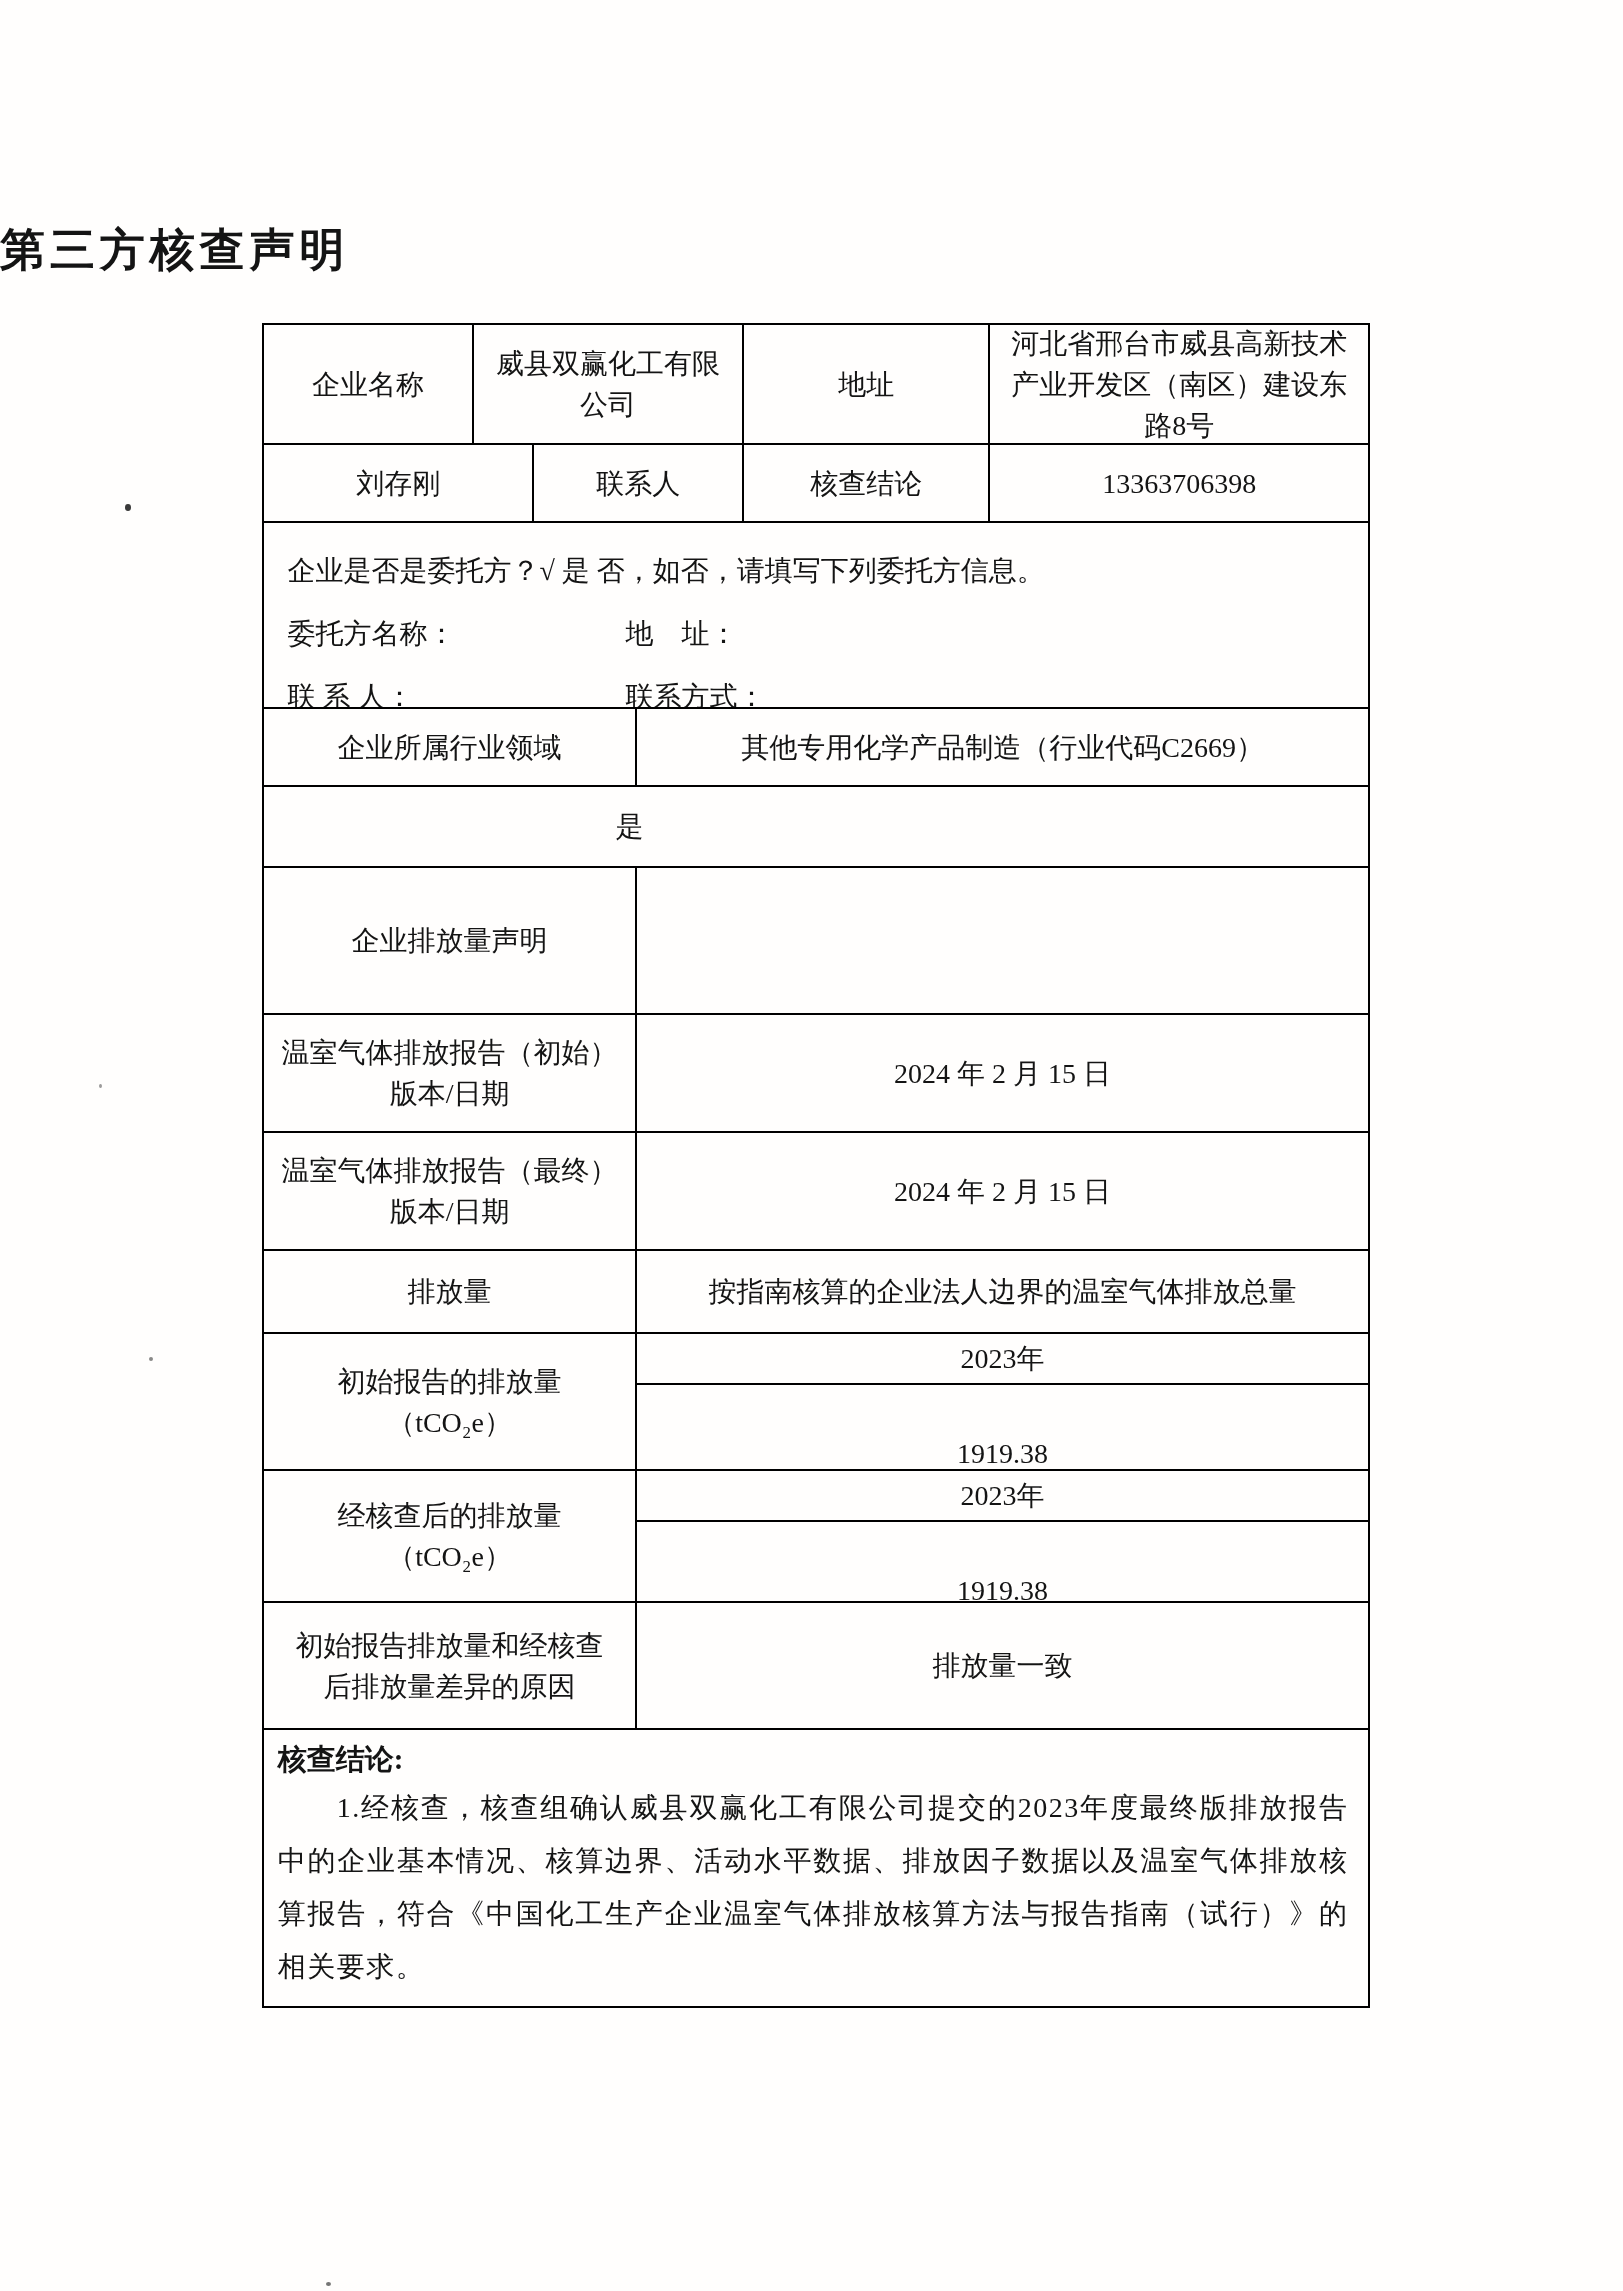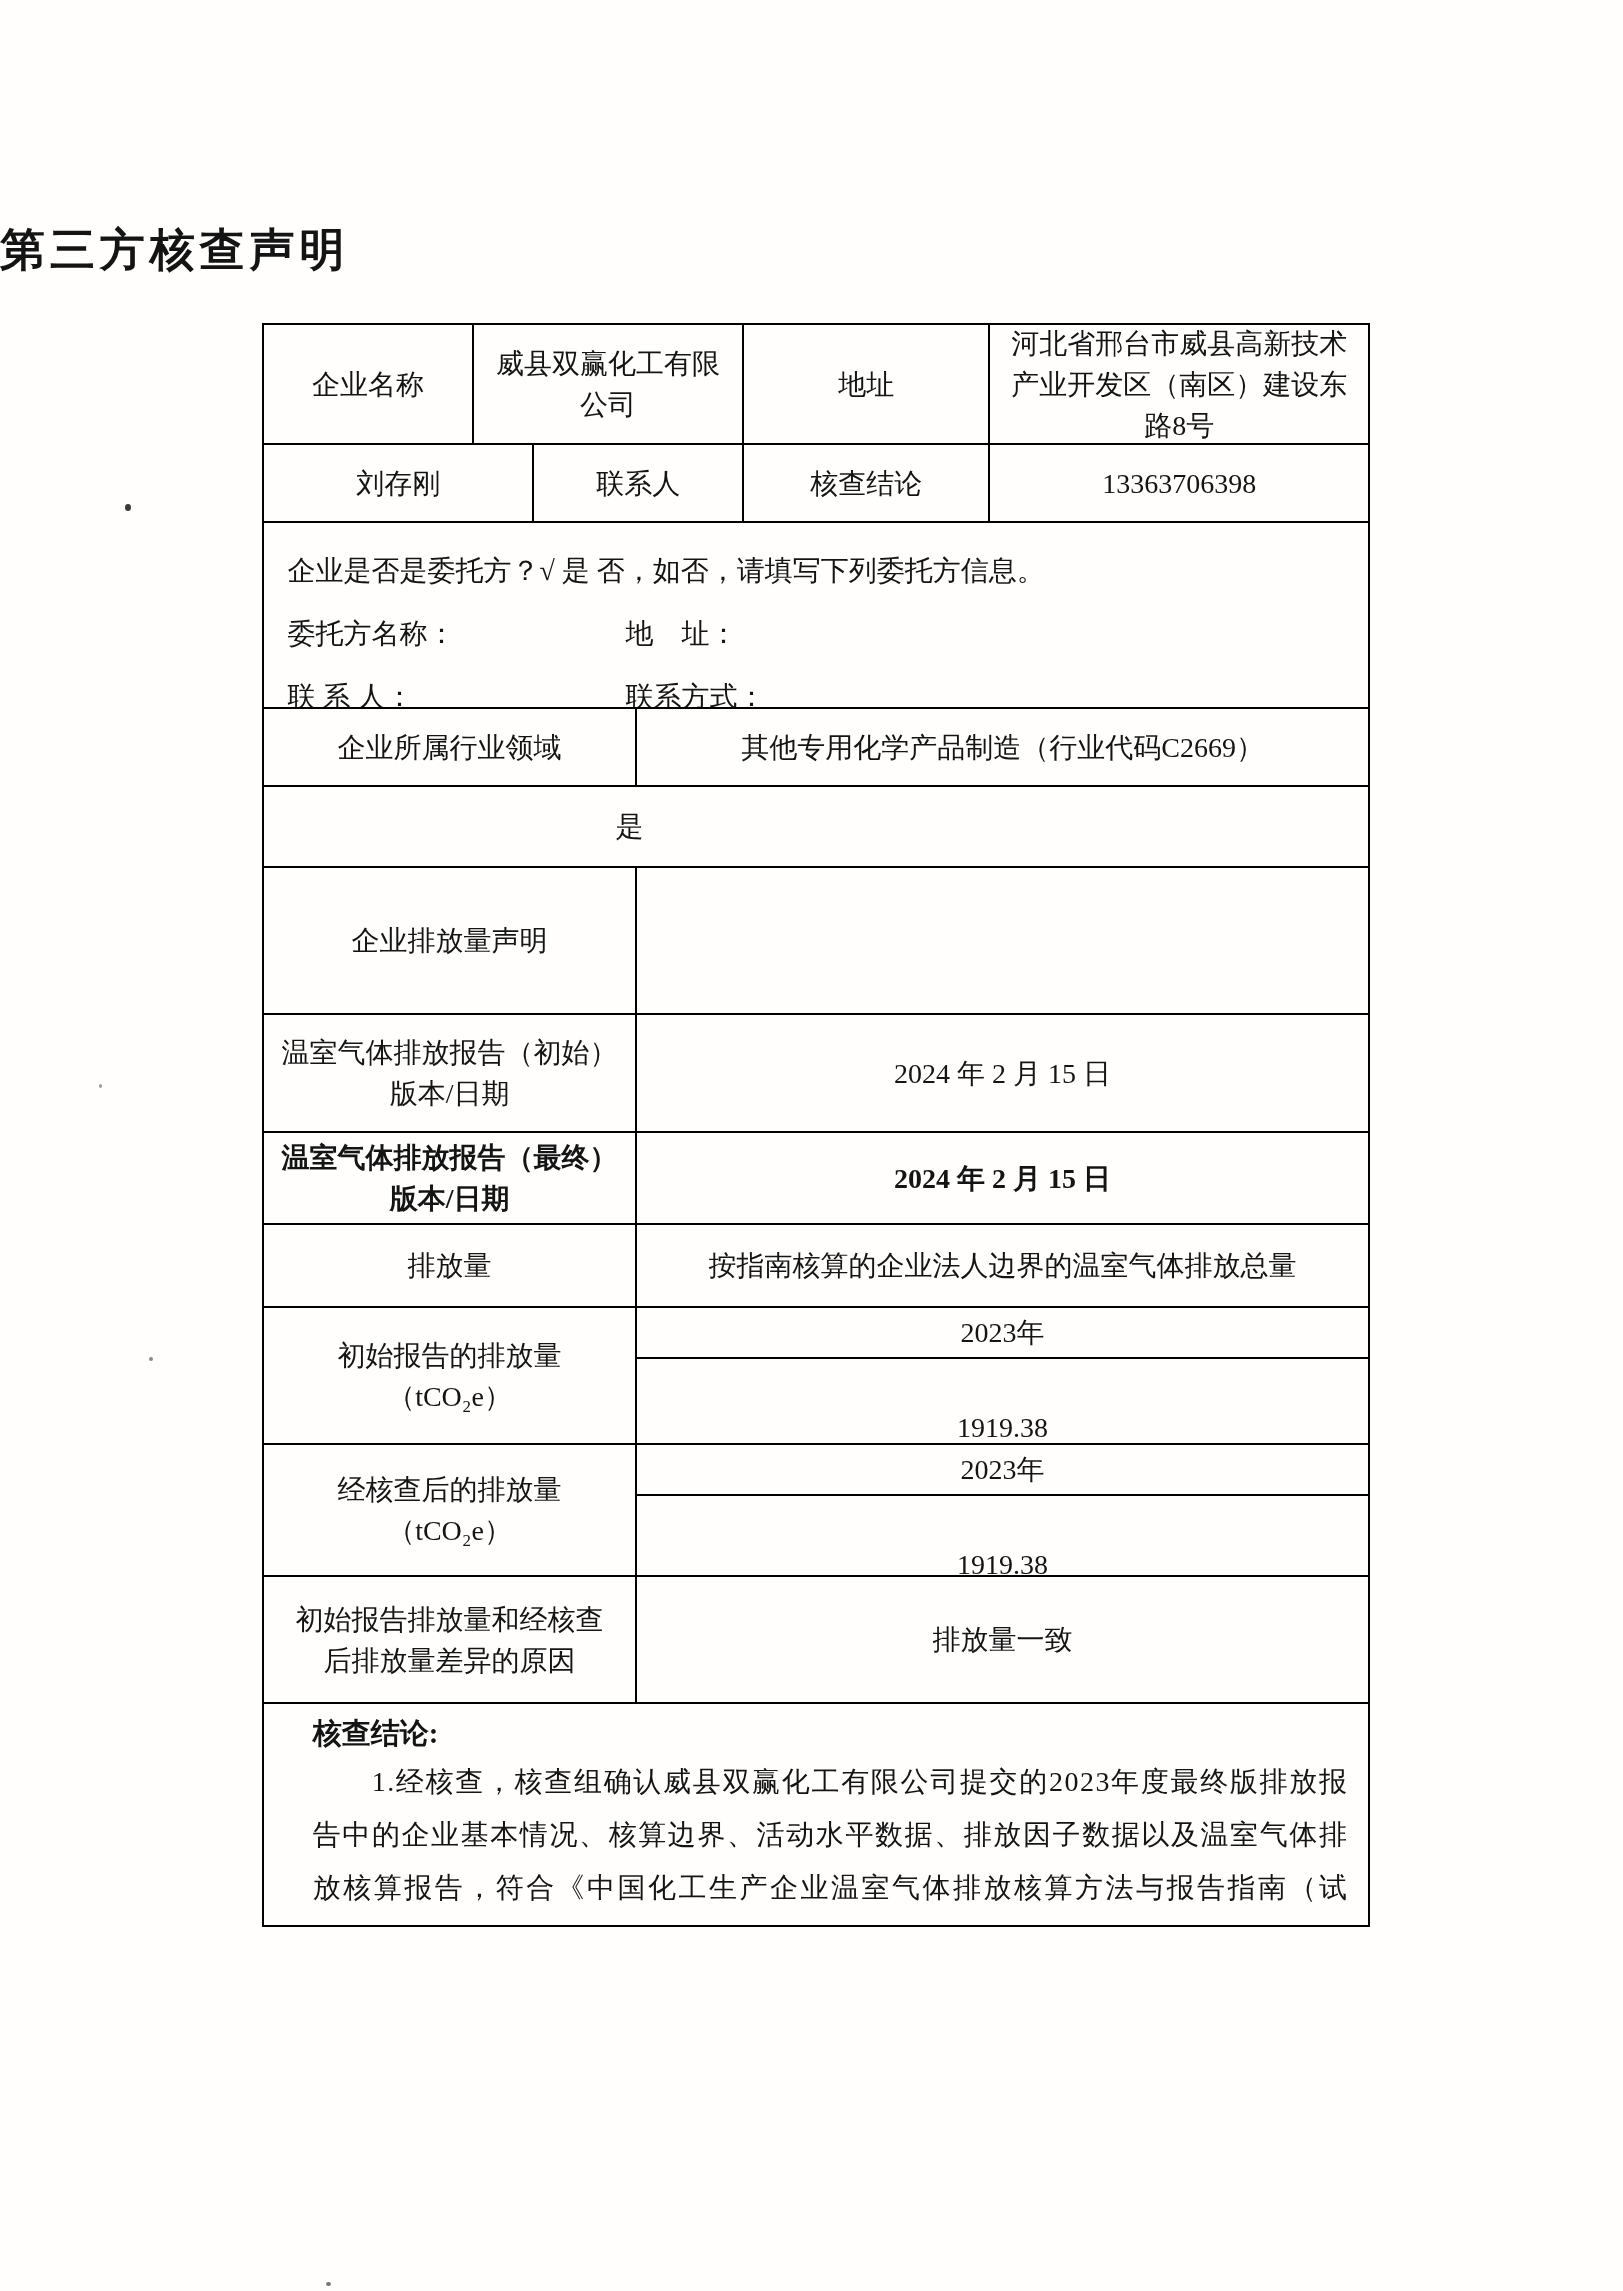--- a/index.html
+++ b/index.html
@@ -30,23 +30,23 @@
     white-space:pre-line;
   }
   .br{border-right:2px solid #000;}
   
   .w-a{width:19%;}  .w-b{width:24.5%;} .w-c{width:22.3%;} .w-d{width:34.2%;}
   
   .w-l{width:33.8%;} .w-r{width:66.2%;}
   
   .r-company{height:120px;} .r-contact{height:78px;} .r-delegation{height:186px;}
   .r-industry{height:78px;} .r-legal{height:81px;}  .r-basis{height:147px;}
-  .r-initial{height:118px;} .r-final{height:92px;font-weight:bold;} .r-scope{height:83px;}
+  .r-initial{height:118px;} .r-final{height:118px;} .r-scope{height:83px;}
   .r-em1{height:137px;}     .r-em2{height:132px;}   .r-diff{height:127px;}
-  .r-concl{height:221px;margin-left:35px;}
+  .r-concl{height:276px;}
   .vstack{display:flex;flex-direction:column;box-sizing:border-box;gap:44px;}
   .sub{flex:1;width:100%;}
   .sub-top{border-bottom:2px solid #000;}
   .free-cell{
     width:100%;box-sizing:border-box;
     padding:15.7px 21.6px 0 23.5px;
     font-size:28px;line-height:63px;text-align:left;
   }
   .dl-col1{display:inline-block;width:338px;}
   .concl-cell{

